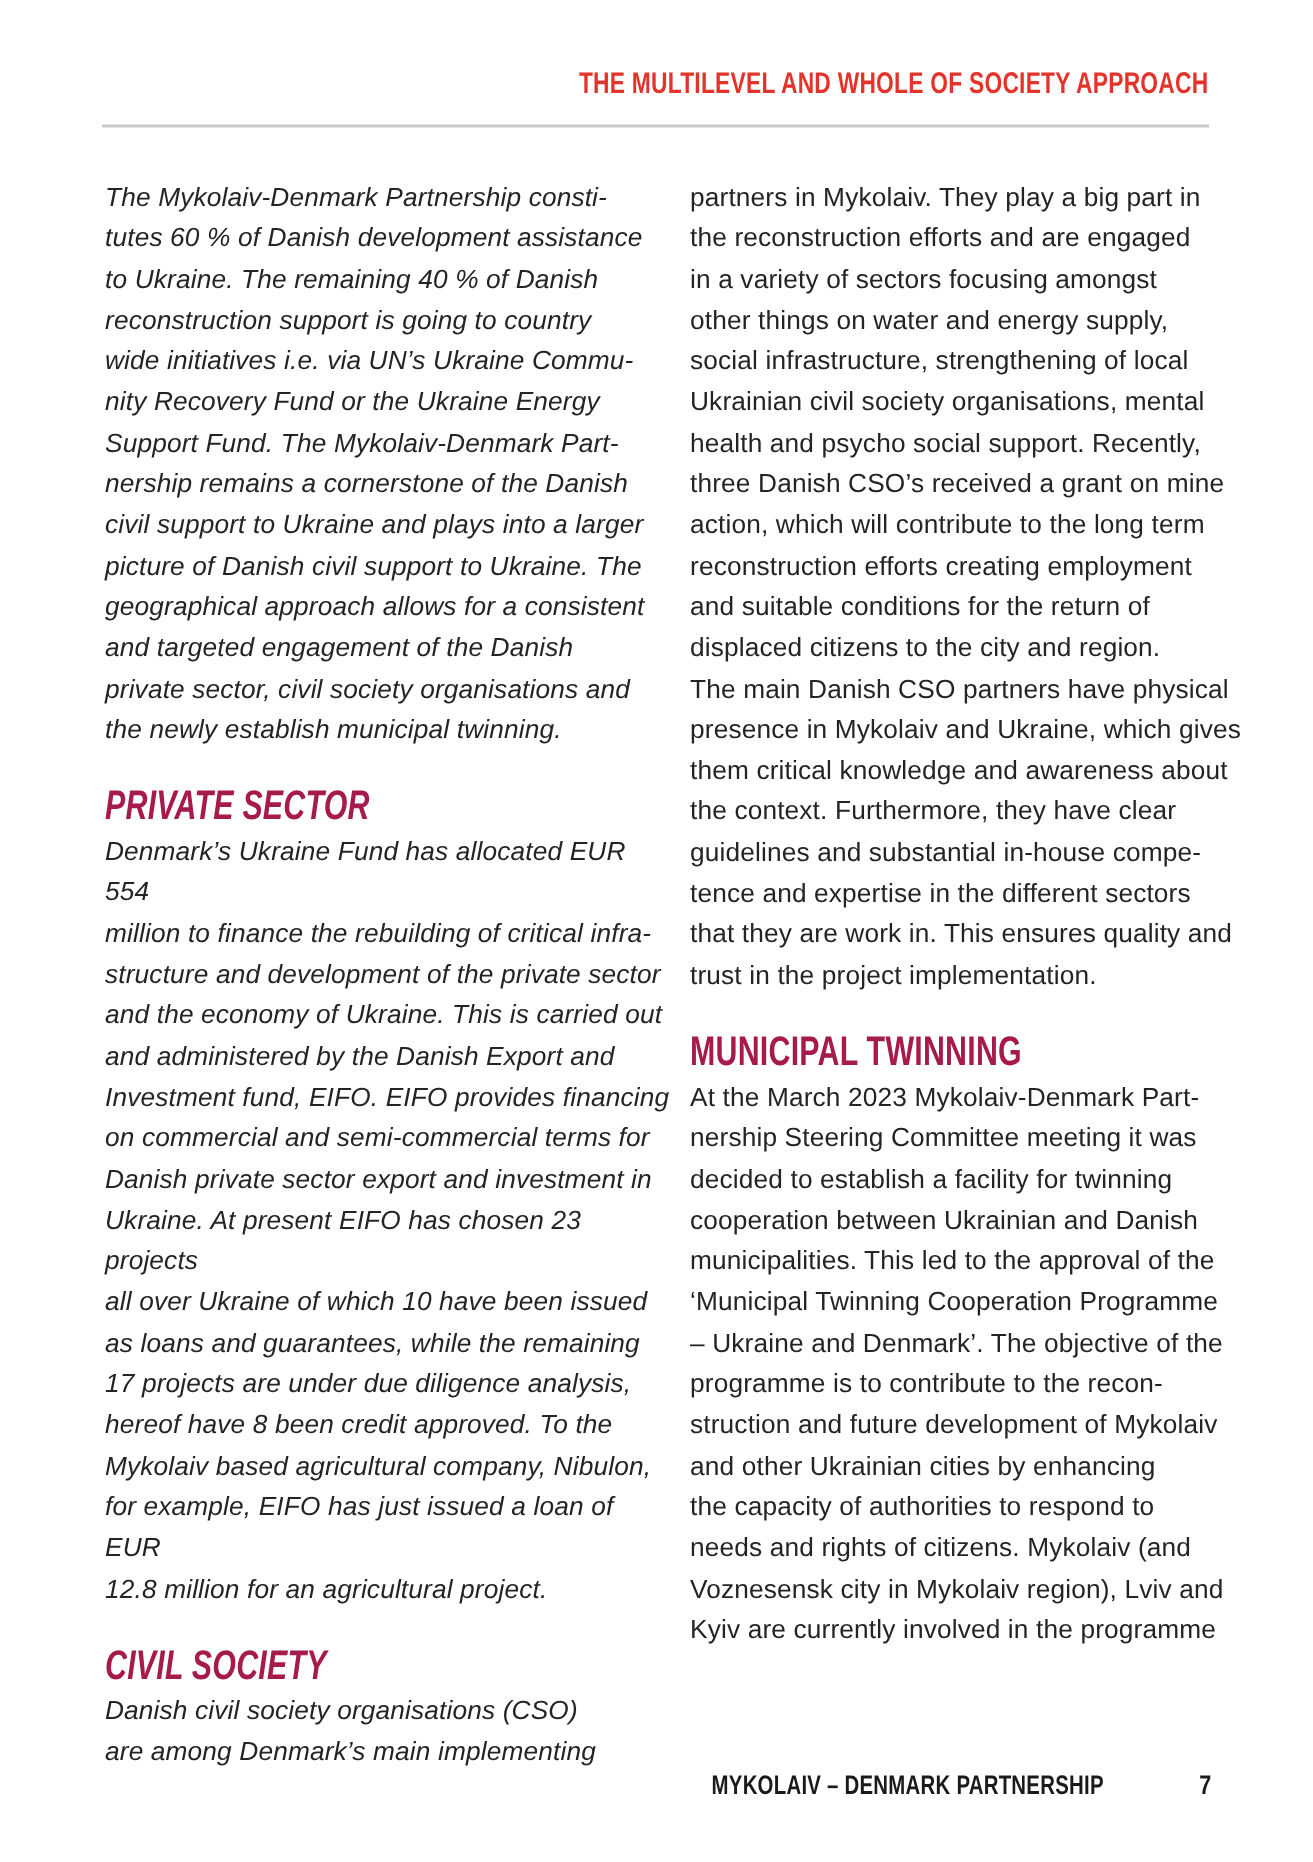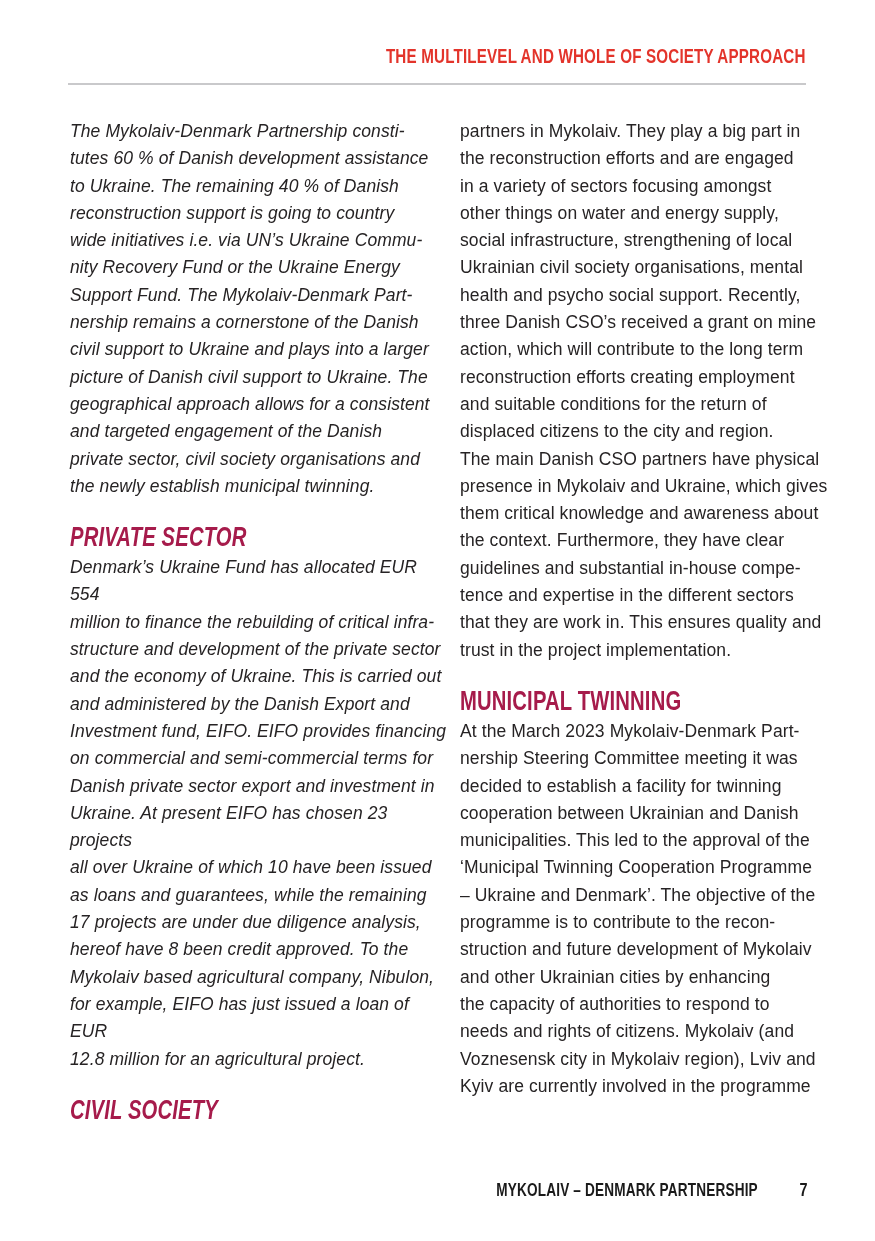--- a/index.html
+++ b/index.html
@@ -66,21 +66,21 @@
     white-space: nowrap;
     transform: scale(0.75, 1.02);
     transform-origin: left center;
   }
   .footer {
     position: absolute;
     top: 1181px;
     right: 68px;
     display: flex;
     align-items: baseline;
-    gap: 40px;
+    gap: 62px;
     color: var(--footer-black, #1A1A1A);
   }
   .footer-title {
     font-size: 17px;
     font-weight: 700;
     letter-spacing: 0.2px;
     white-space: nowrap;
     transform: scale(0.8, 1.05);
     transform-origin: right center;
   }
@@ -128,20 +128,22 @@
 Ukraine. At present EIFO has chosen 23 projects
 all over Ukraine of which 10 have been issued
 as loans and guarantees, while the remaining
 17 projects are under due diligence analysis,
 hereof have 8 been credit approved. To the
 Mykolaiv based agricultural company, Nibulon,
 for example, EIFO has just issued a loan of EUR
 12.8 million for an agricultural project.</div>
 
     <div class="section-heading">CIVIL SOCIETY</div>
+    <div class="body-par">Danish civil society organisations (CSO)
+are among Denmark’s main implementing</div>
   </div>
 
   <div class="column right">
     <div class="body-par">partners in Mykolaiv. They play a big part in
 the reconstruction efforts and are engaged
 in a variety of sectors focusing amongst
 other things on water and energy supply,
 social infrastructure, strengthening of local
 Ukrainian civil society organisations, mental
 health and psycho social support. Recently,

